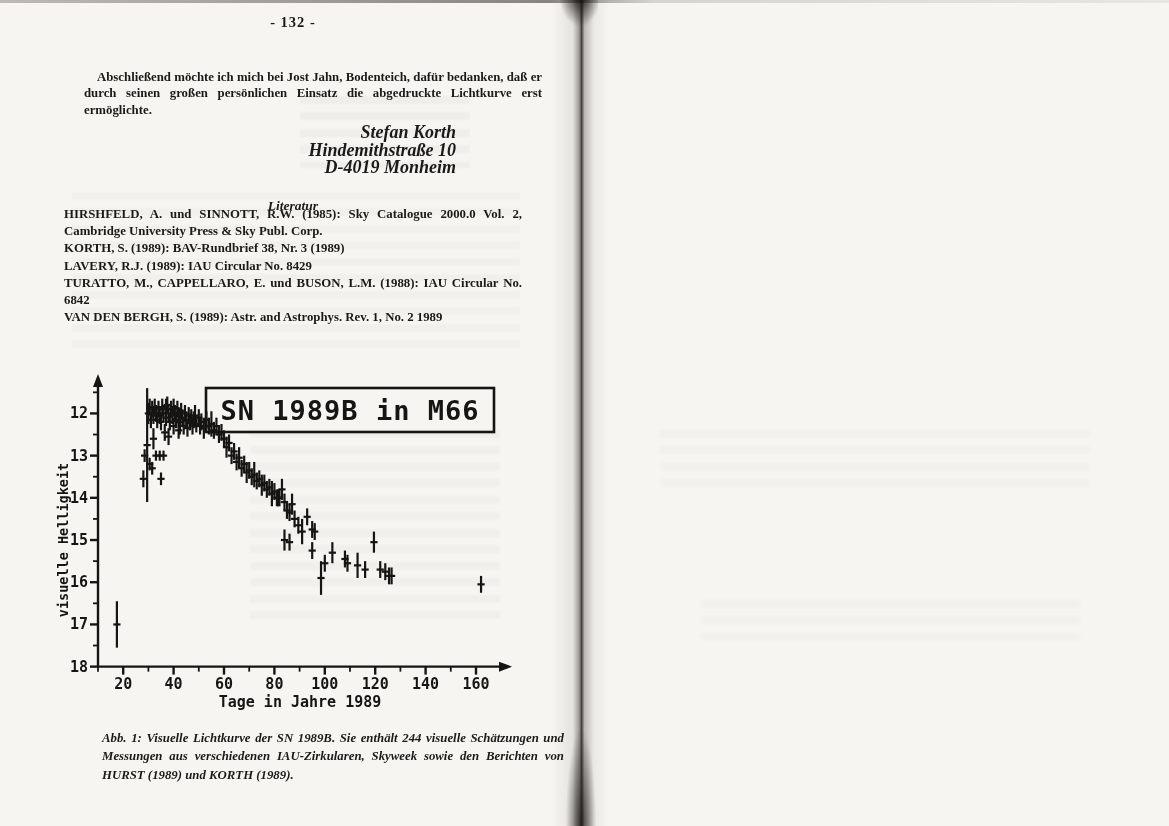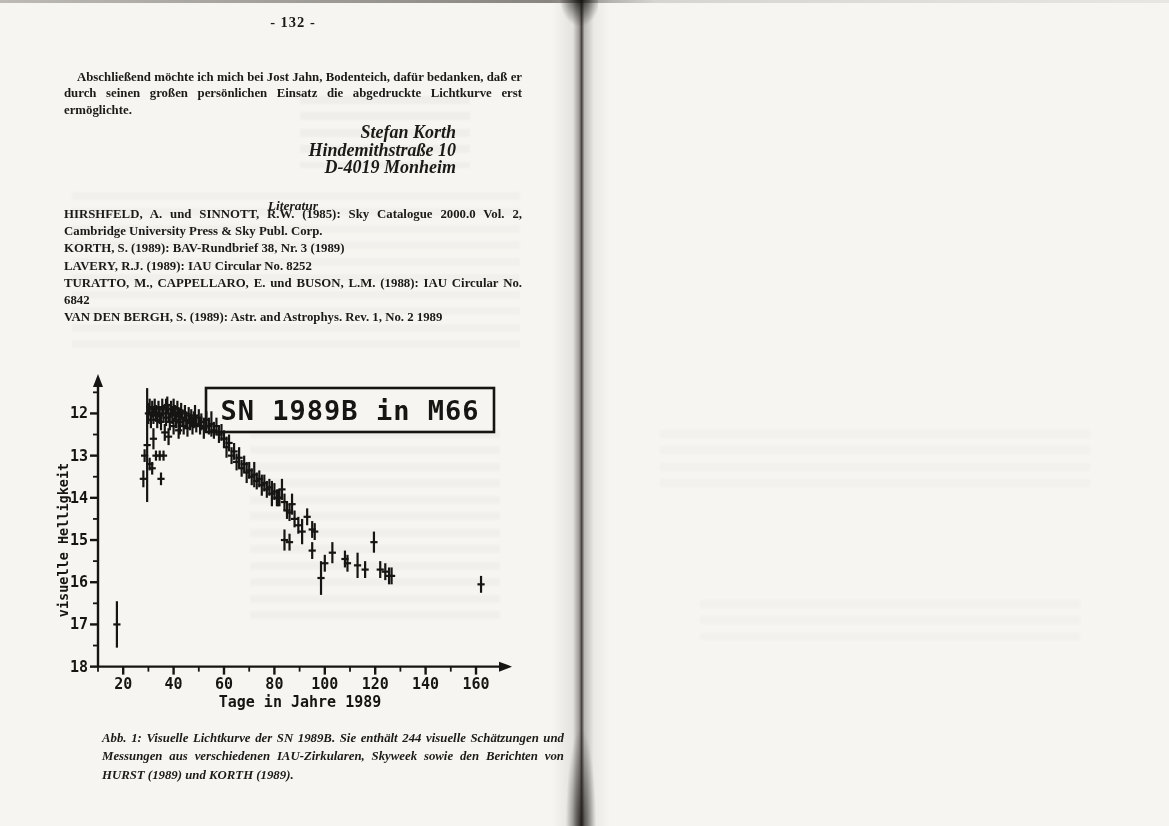--- a/index.html
+++ b/index.html
@@ -22,21 +22,21 @@
       rgba(0,0,0,.05) 72%, rgba(0,0,0,0) 100%);}
   .spine-top{position:absolute;left:558px;top:-6px;width:40px;height:34px;
     background:radial-gradient(ellipse at 55% 0%, rgba(14,12,10,.95), rgba(14,12,10,0) 68%);}
   .spine-bottom{position:absolute;left:566px;top:730px;width:30px;height:96px;
     background:radial-gradient(ellipse at 50% 100%, rgba(22,19,16,.75), rgba(22,19,16,0) 72%);}
   .ghost{position:absolute;pointer-events:none;opacity:.07;filter:blur(1.1px);
     background:repeating-linear-gradient(to bottom, rgba(96,88,78,.6) 0 8px, transparent 8px 16.5px);}
 
   
   .pageno{position:absolute;text-align:center;font-size:14.5px;font-weight:700;letter-spacing:1px;}
-  .body-text{font-size:12.8px;font-weight:700;line-height:16.5px;text-align:justify;}
+  .body-text{font-size:12.8px;font-weight:700;line-height:16.5px;text-align:justify;margin-left:20px;}
   .ack{position:absolute;left:64px;top:56px;width:458px;text-indent:13px;}
   .signature{position:absolute;left:64px;top:124px;width:392px;text-align:right;
     font-style:italic;font-weight:700;font-size:18px;line-height:17.5px;}
   .lit-head{position:absolute;left:64px;top:180px;width:458px;text-align:center;
     font-style:italic;font-weight:700;font-size:13.5px;margin-top:18px;}
   .refs{position:absolute;left:64px;top:206px;width:458px;}
   .refs p{margin:0;font-size:12.8px;font-weight:700;line-height:17.2px;text-align:justify;}
 
   .figure-wrap{position:absolute;left:56px;top:372px;width:462px;height:344px;}
   .fig-caption{position:absolute;left:62px;top:716px;width:462px;
@@ -67,21 +67,21 @@
     <div>Stefan Korth</div>
     <div>Hindemithstraße 10</div>
     <div>D-4019 Monheim</div>
   </div>
 
   <div class="lit-head">Literatur</div>
 
   <div class="refs">
     <p>HIRSHFELD, A. und SINNOTT, R.W. (1985): Sky Catalogue 2000.0 Vol. 2, Cambridge University Press &amp; Sky Publ. Corp.</p>
     <p>KORTH, S. (1989): BAV-Rundbrief 38, Nr. 3 (1989)</p>
-    <p>LAVERY, R.J. (1989): IAU Circular No. 8252</p>
+    <p>LAVERY, R.J. (1989): IAU Circular No. 8429</p>
     <p>TURATTO, M., CAPPELLARO, E. und BUSON, L.M. (1988): IAU Circular No. 6842</p>
     <p>VAN DEN BERGH, S. (1989): Astr. and Astrophys. Rev. 1, No. 2 1989</p>
   </div>
 
   <div class="figure-wrap">
     <svg id="lightcurve-svg" width="462" height="344" viewBox="0 0 462 344">
         <g>
           <line x1="42" y1="294.63000000000005" x2="42" y2="8" stroke="#171513" stroke-width="2.4"></line>
           <polygon points="42,2 37,15 47,15" fill="#171513"></polygon>
           <line x1="42" y1="294.63000000000005" x2="450" y2="294.63000000000005" stroke="#171513" stroke-width="2.4"></line>

